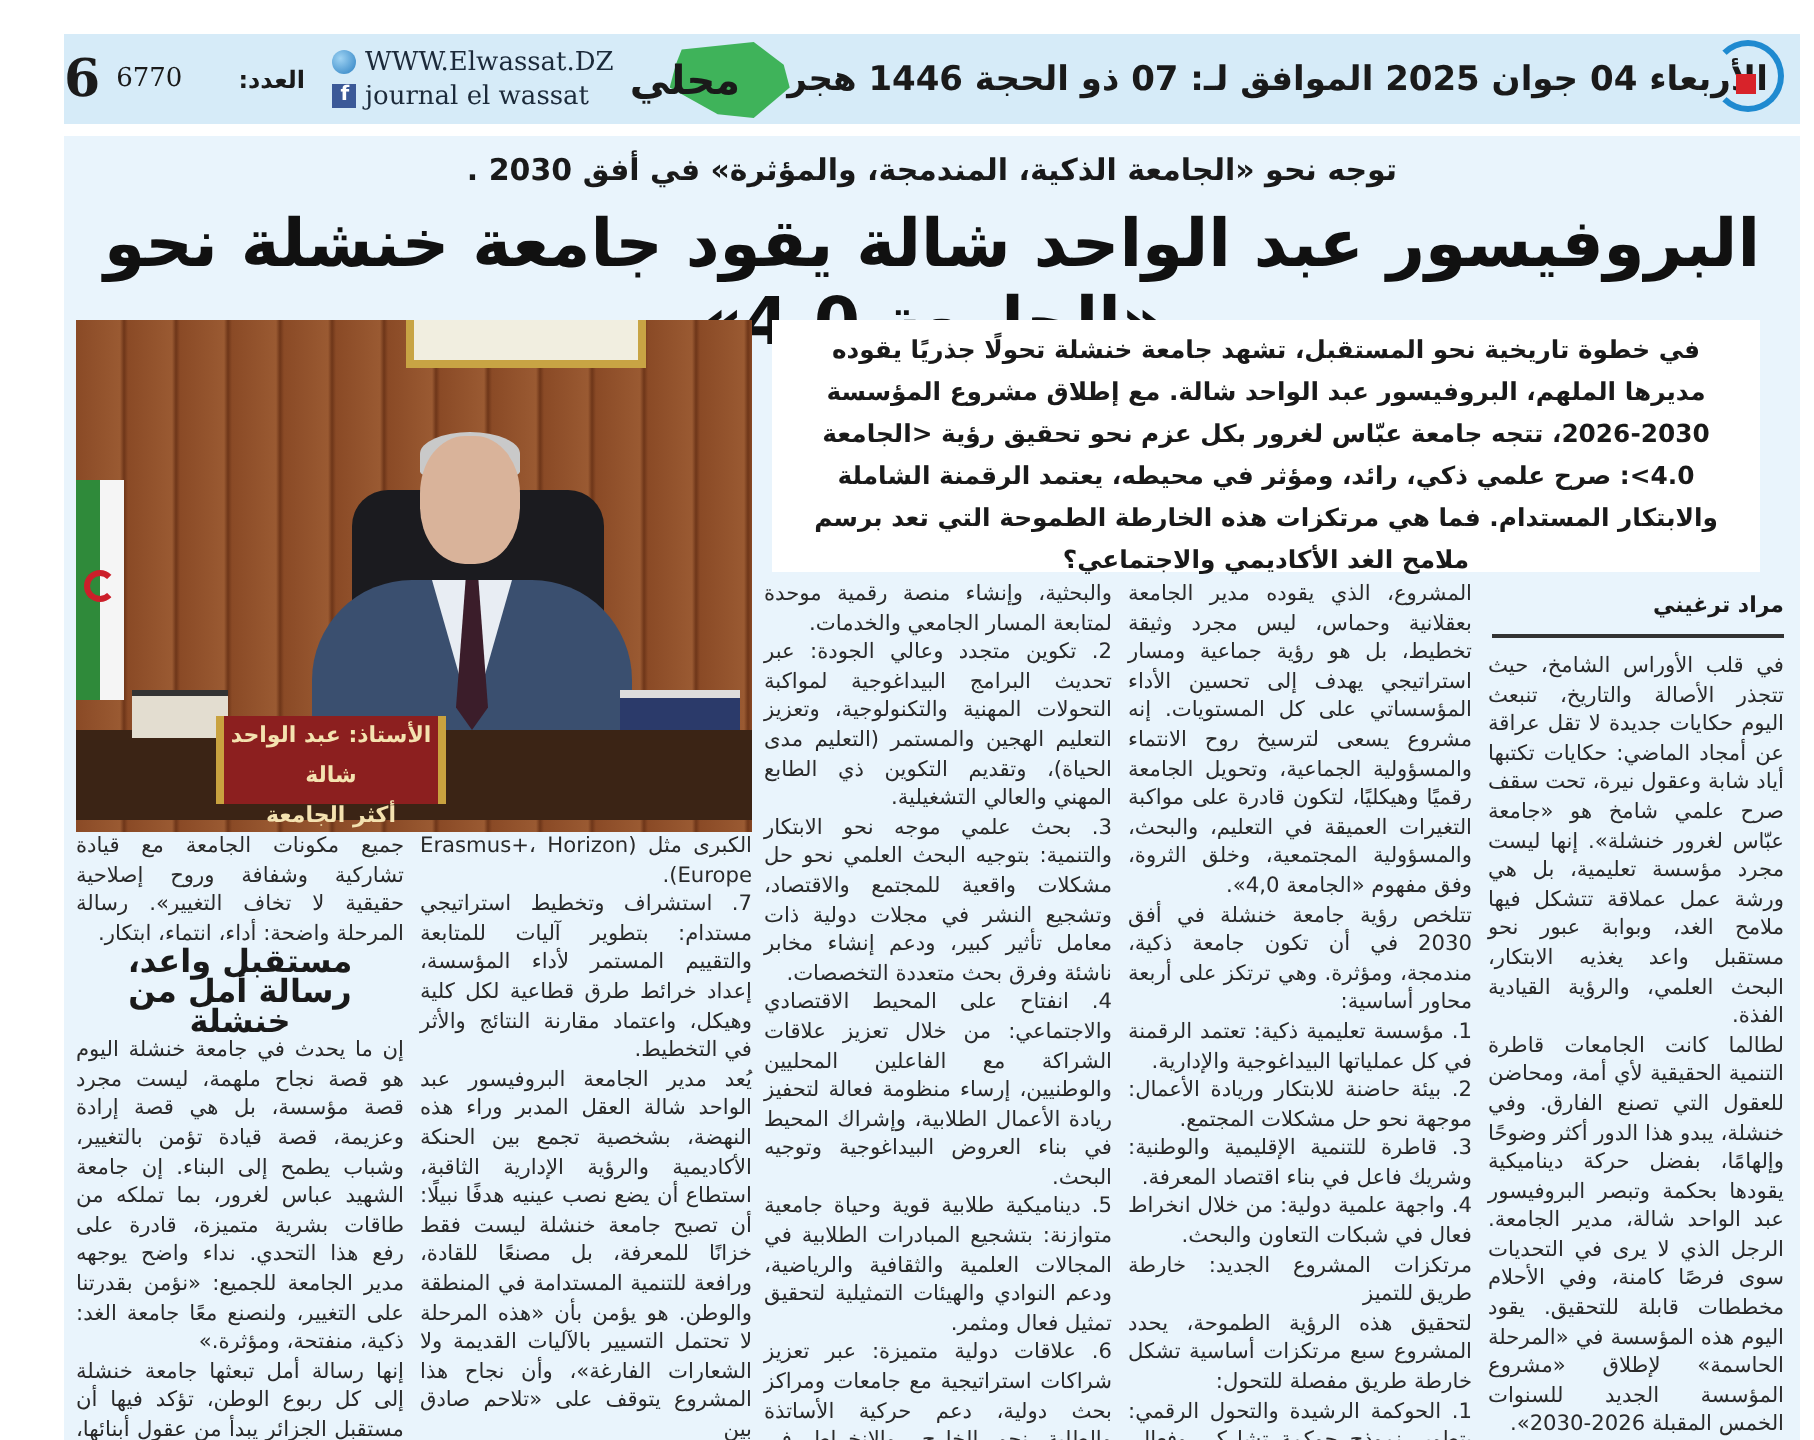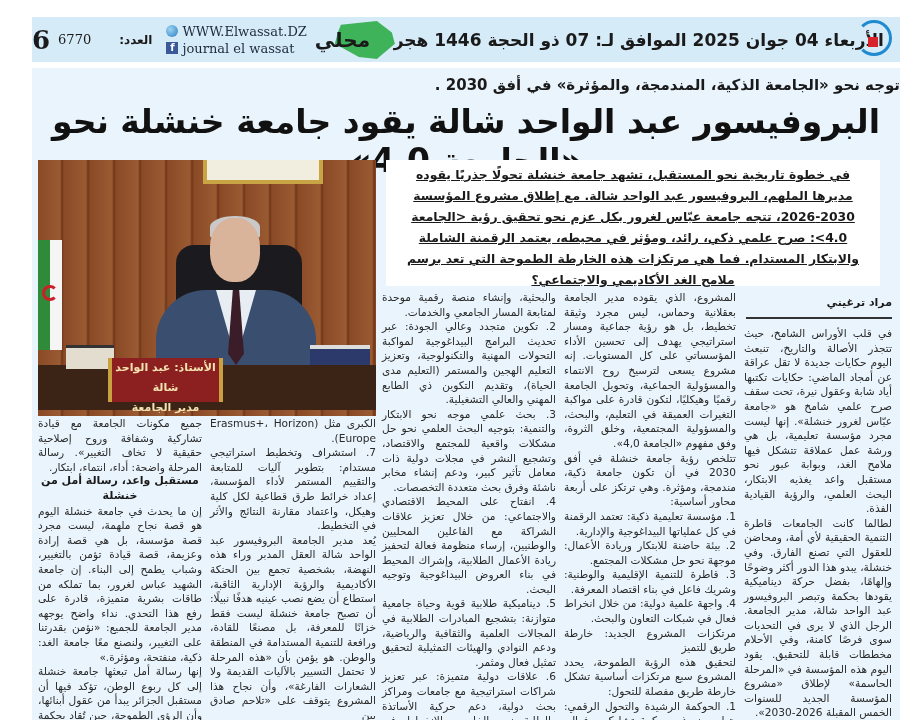--- a/index.html
+++ b/index.html
@@ -25,44 +25,44 @@
   .map-shape { position: absolute; left: 20px; top: 4px; width: 60px; height: 38px; background: #3fb35a; clip-path: polygon(10% 10%, 70% 0%, 95% 30%, 100% 60%, 70% 100%, 40% 95%, 0% 60%, 5% 30%); }
   .section-label { position: relative; font-size: 20px; font-weight: bold; color: #1a1a1a; direction: rtl; }
   .date { flex: 1; text-align: right; direction: rtl; font-size: 17px; font-weight: bold; color: #1a1a1a; padding-right: 10px; white-space: nowrap; }
   .logo { width: 120px; height: 45px; position: relative; }
   .logo .brand { position: absolute; left: 14px; top: 3px; font-size: 30px; font-weight: bold; color: #1d2a5c; direction: rtl; }
   .logo .ring { position: absolute; right: 10px; top: 3px; width: 36px; height: 36px; border: 3px solid #1f8ad0; border-radius: 50%; border-left-color: transparent; }
   .logo .red { position: absolute; right: 24px; top: 20px; width: 10px; height: 10px; background: #d8232a; }
 
   
   .panel { position: absolute; left: 32px; top: 68px; width: 868px; height: 652px; background: #e9f4fc; }
-  .kicker { position: absolute; top: 8px; left: 0; right: 0; text-align: right; direction: rtl; font-size: 15px; font-weight: bold; }
+  .kicker { position: absolute; top: 8px; left: 0; right: 0; text-align: center; direction: rtl; font-size: 15px; font-weight: bold; }
   .headline { position: absolute; top: 34px; left: 0; right: 0; text-align: center; direction: rtl; font-size: 33px; font-weight: bold; letter-spacing: -0.5px; color: #111; font-family: "DejaVu Sans", sans-serif; }
-  .lead { position: absolute; left: 354px; top: 92px; width: 494px; height: 126px; background: #ffffff; direction: rtl; text-align: center; font-size: 12.4px; font-weight: bold; line-height: 21px; padding: 4px 10px; text-decoration: underline; }
+  .lead { position: absolute; left: 354px; top: 92px; width: 494px; height: 126px; background: #ffffff; direction: rtl; text-align: center; font-size: 12.4px; font-weight: bold; line-height: 21px; padding: 4px 10px; }
   .photo { position: absolute; left: 6px; top: 92px; width: 338px; height: 256px; background: #6b3a1f; overflow: hidden; }
   .photo .wall { position: absolute; inset: 0; background: repeating-linear-gradient(90deg, #8a4a26 0, #9a5a32 22px, #6e3619 24px, #8a4a26 26px); }
   .photo .frame { position: absolute; left: 165px; top: -4px; width: 120px; height: 28px; border: 4px solid #c8a444; background: #f1eee0; }
   .photo .flag { position: absolute; left: 0; top: 80px; width: 24px; height: 110px; background: linear-gradient(90deg, #2f8a3a 50%, #f5f5f5 50%); }
   .photo .flag::after { content: ""; position: absolute; left: 4px; top: 45px; width: 10px; height: 10px; border-radius: 50%; border: 3px solid #cc1f2a; border-right-color: transparent; }
   .photo .chair { position: absolute; left: 138px; top: 85px; width: 126px; height: 110px; background: #1b1b1f; border-radius: 18px 18px 6px 6px; }
   .photo .body { position: absolute; left: 118px; top: 130px; width: 160px; height: 110px; background: #3a4f6f; border-radius: 50px 50px 0 0; }
   .photo .shirt { position: absolute; left: 178px; top: 130px; width: 40px; height: 70px; background: #e8edf3; clip-path: polygon(0 0, 100% 0, 50% 100%); }
   .photo .tie { position: absolute; left: 190px; top: 130px; width: 16px; height: 75px; background: #3b1d2a; clip-path: polygon(30% 0, 70% 0, 100% 85%, 50% 100%, 0 85%); }
   .photo .head { position: absolute; left: 172px; top: 58px; width: 50px; height: 64px; background: #d9b39a; border-radius: 45% 45% 45% 45%; }
   .photo .hair { position: absolute; left: 172px; top: 56px; width: 50px; height: 22px; background: #c9c9c9; border-radius: 50% 50% 10% 10%; }
   .photo .desk { position: absolute; left: 0; top: 205px; width: 338px; height: 45px; background: #3b2415; }
   .photo .plate { position: absolute; left: 70px; top: 198px; width: 115px; height: 44px; background: #8c1f1f; border-left: 4px solid #c9a23f; border-right: 4px solid #c9a23f; color: #f4e2b0; text-align: center; font-size: 11px; line-height: 20px; direction: rtl; font-weight: bold; }
   .photo .books { position: absolute; left: 28px; top: 185px; width: 48px; height: 24px; background: #e3ddd0; border-top: 3px solid #333; }
   .photo .books2 { position: absolute; left: 272px; top: 185px; width: 60px; height: 20px; background: #2b3a6a; border-top: 4px solid #ddd; }
 
   .col { position: absolute; direction: rtl; text-align: justify; font-size: 10.6px; line-height: 14.6px; color: #2a2a2a; }
   .col p { margin: 0; }
   .byline { position: absolute; left: 712px; top: 228px; width: 148px; text-align: right; direction: rtl; font-size: 11px; font-weight: bold; }
   .rule { position: absolute; left: 714px; top: 249px; width: 146px; height: 2px; background: #333; }
-  .subhead { font-weight: bold; text-align: center; color: #1a1a1a; margin: 6px 0 8px; font-size: 11px; }
+  .subhead { font-weight: bold; text-align: center; color: #1a1a1a; margin: 6px 0 8px; font-size: 16px; }
 </style>
 </head>
 <body>
 
 <div class="masthead">
   <div class="page-num">6</div>
   <div class="vsep"></div>
   <div class="issue">
     <span class="lbl">العدد:</span>
     <span class="num">6770</span>
@@ -109,21 +109,21 @@
     <div class="body"></div>
     <div class="shirt"></div>
     <div class="tie"></div>
     <div class="hair"></div>
     <div class="head"></div>
     <div class="desk"></div>
     <div class="books"></div>
     <div class="books2"></div>
     <div class="plate">
       <div>الأستاذ: عبد الواحد شالة</div>
-      <div>مدير الجامعة</div>
+      <div>أكثر الجامعة</div>
     </div>
   </div>
 
   <div class="byline">مراد ترغيني</div>
   <div class="rule"></div>
 
   <div class="col" style="left:712px; top:258px; width:148px;">
     <p>في قلب الأوراس الشامخ، حيث تتجذر الأصالة والتاريخ، تنبعث اليوم حكايات جديدة لا تقل عراقة عن أمجاد الماضي: حكايات تكتبها أياد شابة وعقول نيرة، تحت سقف صرح علمي شامخ هو «جامعة عبّاس لغرور خنشلة». إنها ليست مجرد مؤسسة تعليمية، بل هي ورشة عمل عملاقة تتشكل فيها ملامح الغد، وبوابة عبور نحو مستقبل واعد يغذيه الابتكار، البحث العلمي، والرؤية القيادية الفذة.</p>
     <p>لطالما كانت الجامعات قاطرة التنمية الحقيقية لأي أمة، ومحاضن للعقول التي تصنع الفارق. وفي خنشلة، يبدو هذا الدور أكثر وضوحًا وإلهامًا، بفضل حركة ديناميكية يقودها بحكمة وتبصر البروفيسور عبد الواحد شالة، مدير الجامعة. الرجل الذي لا يرى في التحديات سوى فرصًا كامنة، وفي الأحلام مخططات قابلة للتحقيق. يقود اليوم هذه المؤسسة في «المرحلة الحاسمة» لإطلاق «مشروع المؤسسة الجديد للسنوات الخمس المقبلة 2026-2030».</p>
 

